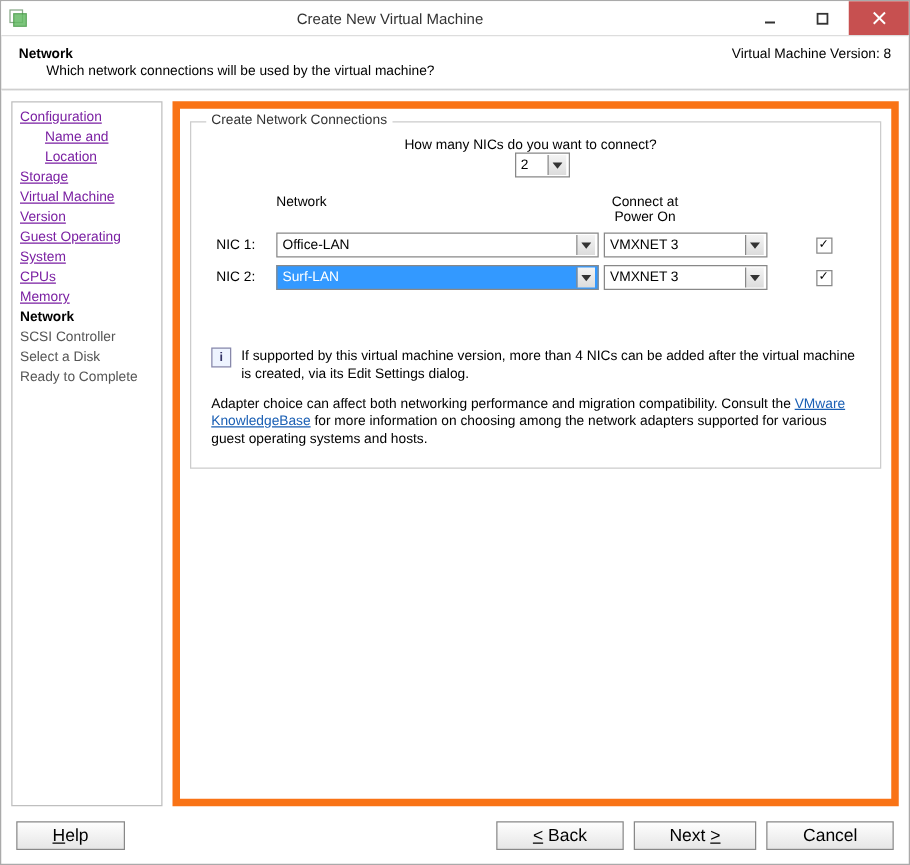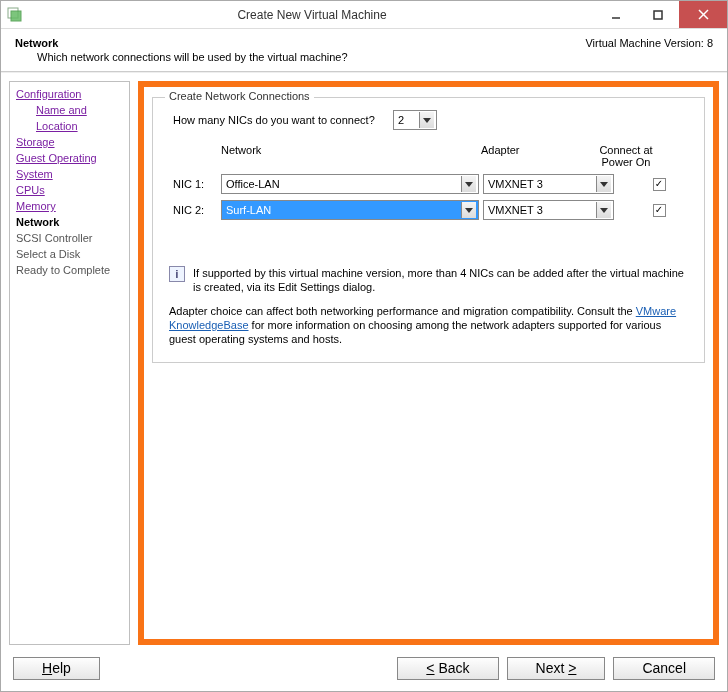--- a/index.html
+++ b/index.html
@@ -120,20 +120,21 @@
     background: #fff;
     padding: 0 4px;
     color: #333;
     display: inline-block;
   }
   .fs-body { margin-top: -10px; }
   .row {
     display: flex;
     align-items: center;
     margin-bottom: 6px;
+    flex-direction: column;
   }
   .nic-question { margin-left: 10px; margin-bottom: 14px; display:flex; align-items:center; }
   .nic-question .qlabel { width: 220px; }
   .select {
     border: 1px solid #888;
     background: #fff;
     height: 20px;
     display: flex;
     align-items: center;
     justify-content: space-between;
@@ -263,20 +264,21 @@
     </div>
     <div class="header-right">Virtual Machine Version: 8</div>
   </div>
   <div class="divider"></div>
 
   <div class="body">
     <div class="sidebar" id="sidebar">
         <div class="step" style="color: rgb(122, 31, 162); text-decoration: underline; cursor: pointer; line-height: 16px;">Configuration</div>
         <div class="step" style="color: rgb(122, 31, 162); text-decoration: underline; cursor: pointer; line-height: 16px; margin-left: 20px;">Name and Location</div>
         <div class="step" style="color: rgb(122, 31, 162); text-decoration: underline; cursor: pointer; line-height: 16px;">Storage</div>
+        <div class="step" style="color: rgb(122, 31, 162); text-decoration: underline; cursor: pointer; line-height: 16px;">Virtual Machine Version</div>
         <div class="step" style="color: rgb(122, 31, 162); text-decoration: underline; cursor: pointer; line-height: 16px;">Guest Operating System</div>
         <div class="step" style="color: rgb(122, 31, 162); text-decoration: underline; cursor: pointer; line-height: 16px;">CPUs</div>
         <div class="step" style="color: rgb(122, 31, 162); text-decoration: underline; cursor: pointer; line-height: 16px;">Memory</div>
         <div class="current" style="font-weight: bold; color: rgb(0, 0, 0); line-height: 16px;">Network</div>
         <div class="pending" style="color: rgb(85, 85, 85); line-height: 16px;">SCSI Controller</div>
         <div class="pending" style="color: rgb(85, 85, 85); line-height: 16px;">Select a Disk</div>
         <div class="pending" style="color: rgb(85, 85, 85); line-height: 16px;">Ready to Complete</div>
       </div>
 
     <div class="content">
@@ -292,21 +294,20 @@
                 <svg class="arrow-down" viewBox="0 0 8 8">
                     <polygon points="0,2 8,2 4,7" fill="#333"></polygon>
                   </svg>
               </span>
             </div>
           </div>
 
           <div class="col-headers">
             <div class="col-nic"></div>
             <div class="col-net">Network</div>
-            <div class="col-adapter">Adapter</div>
             <div class="col-cpo">Connect at Power On</div>
           </div>
 
           <div id="nic-rows">
               <div class="nic-row">
                 <div class="nic-label">NIC 1:</div>
                 <div class="nic-net">
                   <div class="select">
                     <span>Office-LAN</span>
                     <span class="arrow">

